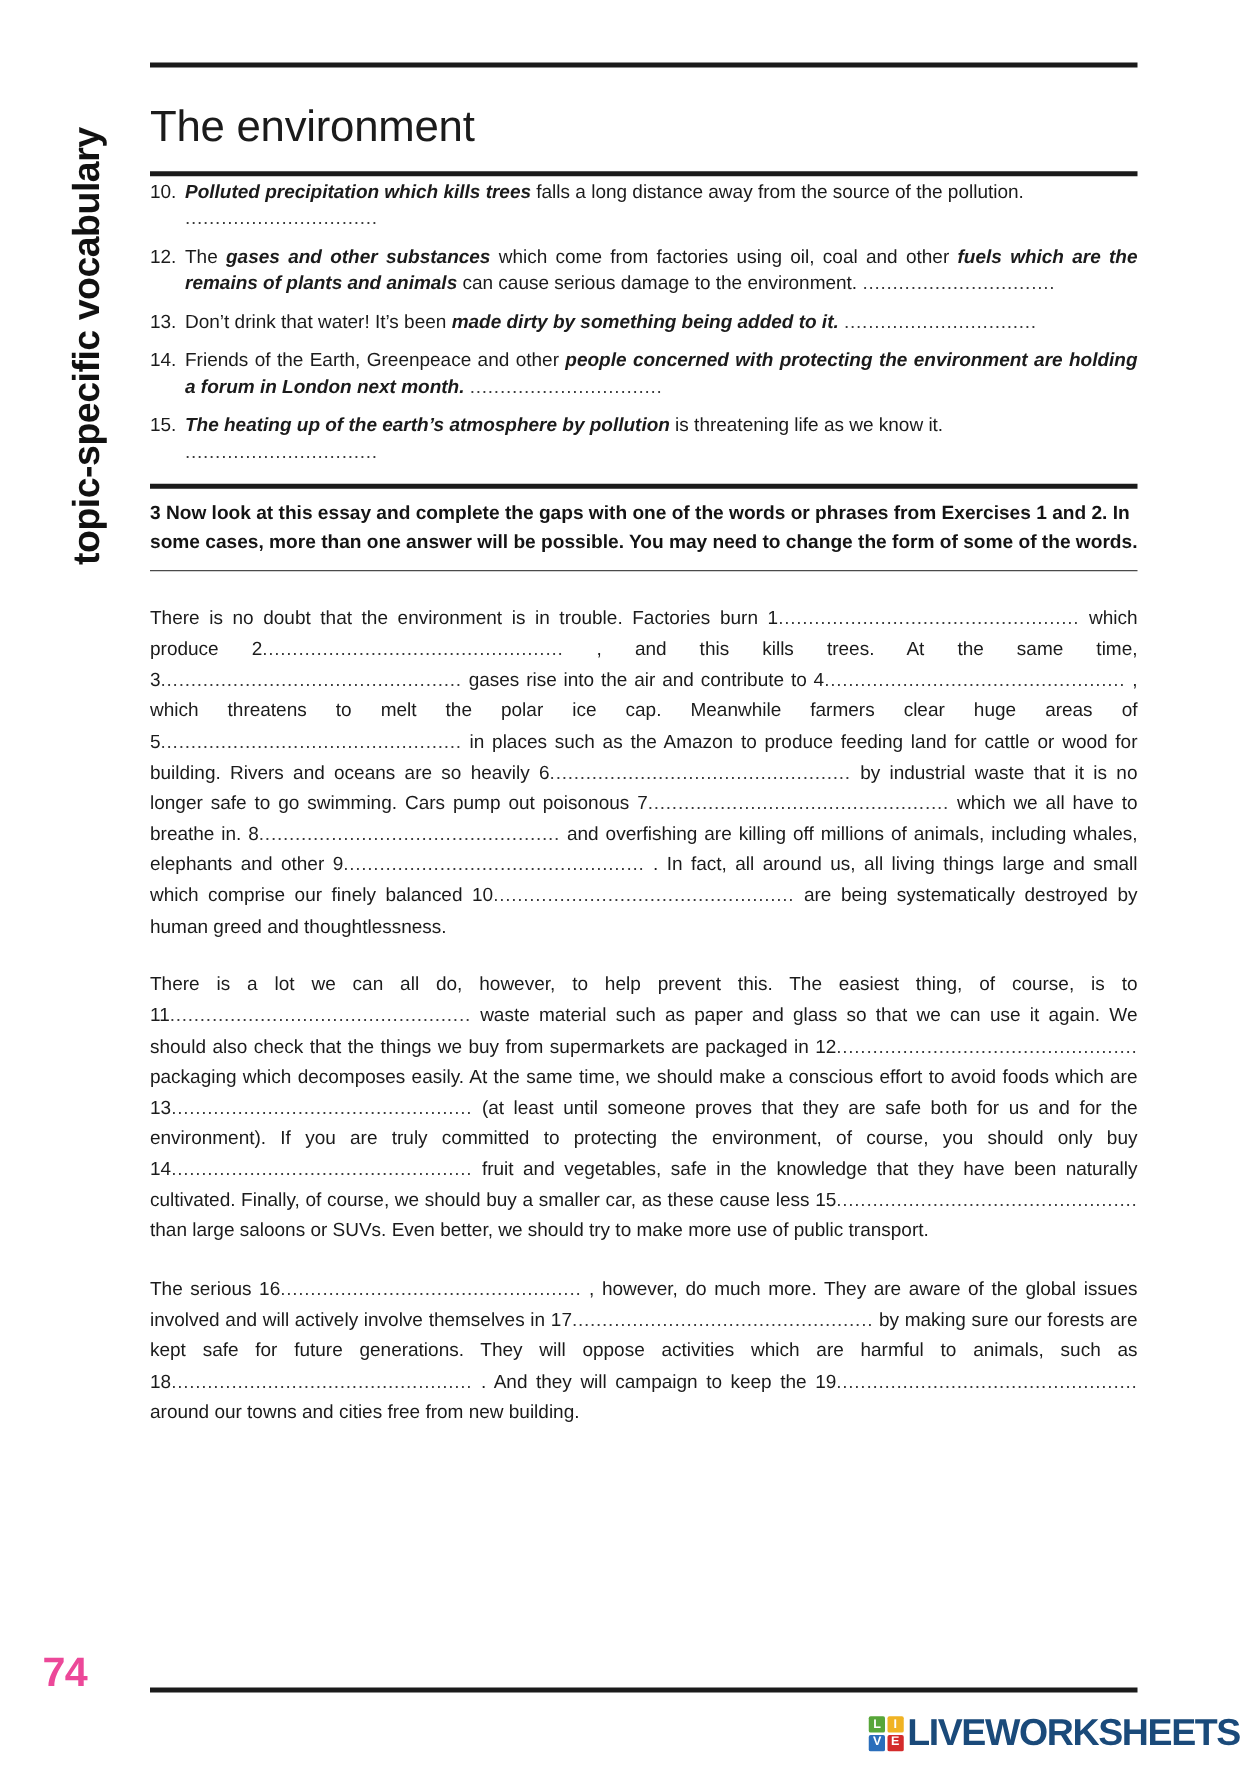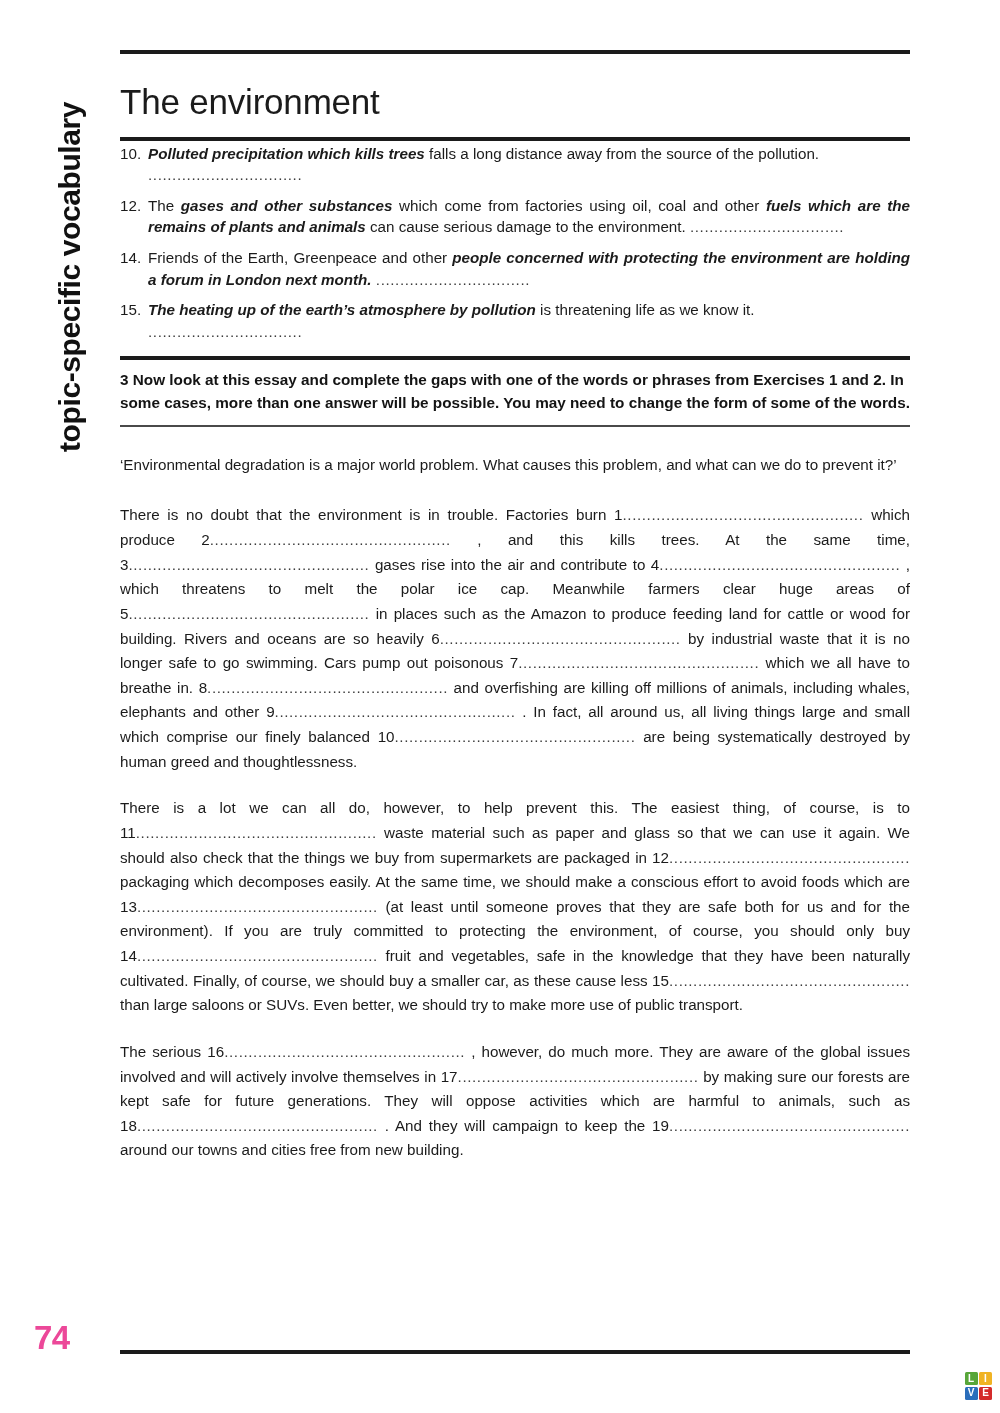--- a/index.html
+++ b/index.html
@@ -210,46 +210,50 @@
   <div class="item-list" id="item-list">
       <div class="q-item">
         <span class="q-num">10.</span>
         <span class="q-body"><b>Polluted precipitation which kills trees</b><span> falls a long distance away from the source of the pollution.</span><span class="dots-line">................................</span></span>
       </div>
       <div class="q-item">
         <span class="q-num">12.</span>
         <span class="q-body justify"><span>The </span><b>gases and other substances</b><span> which come from factories using oil, coal and other </span><b>fuels which are the remains of plants and animals</b><span> can cause serious damage to the environment.  </span><span class="dots">................................</span></span>
       </div>
       <div class="q-item">
+        <span class="q-num">13.</span>
+        <span class="q-body"><span>Don’t drink that water! It’s been </span><b>made dirty by something being added to it.</b><span>  </span><span class="dots">................................</span></span>
+      </div>
+      <div class="q-item">
         <span class="q-num">14.</span>
         <span class="q-body justify"><span>Friends of the Earth, Greenpeace and other </span><b>people concerned with protecting the environment are holding a forum in London next month.</b><span>  </span><span class="dots">................................</span></span>
       </div>
       <div class="q-item">
         <span class="q-num">15.</span>
         <span class="q-body justify"><b>The heating up of the earth’s atmosphere by pollution</b><span> is threatening life as we know it.</span><span class="dots-line">................................</span></span>
       </div>
     </div>
 
   <div class="ex3-block">
     <div class="rule-thick"></div>
     <div class="ex3-text">3 Now look at this essay and complete the gaps with one of the words or phrases from Exercises 1 and 2. In some cases, more than one answer will be possible. You may need to change the form of some of the words.</div>
     <div class="rule-thin"></div>
   </div>
 
   <div class="essay" id="essay-body">
-    <p class="prompt">‘Environmental degradation is a major world problem. What causes this problem, and what can we do to prevent it?’</p>
   <p><span>There is no doubt that the environment is in trouble. Factories burn </span><span>1</span><span class="dots">..................................................</span><span> which produce </span><span>2</span><span class="dots">..................................................</span><span> , and this kills trees. At the same time, </span><span>3</span><span class="dots">..................................................</span><span> gases rise into the air and contribute to </span><span>4</span><span class="dots">..................................................</span><span> , which threatens to melt the polar ice cap. Meanwhile farmers clear huge areas of </span><span>5</span><span class="dots">..................................................</span><span> in places such as the Amazon to produce feeding land for cattle or wood for building. Rivers and oceans are so heavily </span><span>6</span><span class="dots">..................................................</span><span> by industrial waste that it is no longer safe to go swimming. Cars pump out poisonous </span><span>7</span><span class="dots">..................................................</span><span> which we all have to breathe in. </span><span>8</span><span class="dots">..................................................</span><span> and overfishing are killing off millions of animals, including whales, elephants and other </span><span>9</span><span class="dots">..................................................</span><span> . In fact, all around us, all living things large and small which comprise our finely balanced </span><span>10</span><span class="dots">..................................................</span><span> are being systematically destroyed by human greed and thoughtlessness.</span></p>
       <p><span>There is a lot we can all do, however, to help prevent this. The easiest thing, of course, is to </span><span>11</span><span class="dots">..................................................</span><span> waste material such as paper and glass so that we can use it again. We should also check that the things we buy from supermarkets are packaged in </span><span>12</span><span class="dots">..................................................</span><span> packaging which decomposes easily. At the same time, we should make a conscious effort to avoid foods which are </span><span>13</span><span class="dots">..................................................</span><span> (at least until someone proves that they are safe both for us and for the environment). If you are truly committed to protecting the environment, of course, you should only buy </span><span>14</span><span class="dots">..................................................</span><span> fruit and vegetables, safe in the knowledge that they have been naturally cultivated. Finally, of course, we should buy a smaller car, as these cause less </span><span>15</span><span class="dots">..................................................</span><span> than large saloons or SUVs. Even better, we should try to make more use of public transport.</span></p>
       <p><span>The serious </span><span>16</span><span class="dots">..................................................</span><span> , however, do much more. They are aware of the global issues involved and will actively involve themselves in </span><span>17</span><span class="dots">..................................................</span><span> by making sure our forests are kept safe for future generations. They will oppose activities which are harmful to animals, such as </span><span>18</span><span class="dots">..................................................</span><span> . And they will campaign to keep the </span><span>19</span><span class="dots">..................................................</span><span> around our towns and cities free from new building.</span></p>
     </div>
 
 </div>
 
 <div class="footer-rule"></div>
 
 <div class="logo">
   <div class="logo-tiles" id="logo-tiles">
       <div class="logo-tile" style="background: rgb(87, 166, 57);">L</div>
       <div class="logo-tile" style="background: rgb(240, 179, 35);">I</div>
       <div class="logo-tile" style="background: rgb(42, 110, 187);">V</div>
       <div class="logo-tile" style="background: rgb(212, 43, 43);">E</div>
     </div>
+  <div class="logo-word" style="color: rgb(26, 74, 122);">LIVEWORKSHEETS</div>
 </div>
 
 </body></html>

